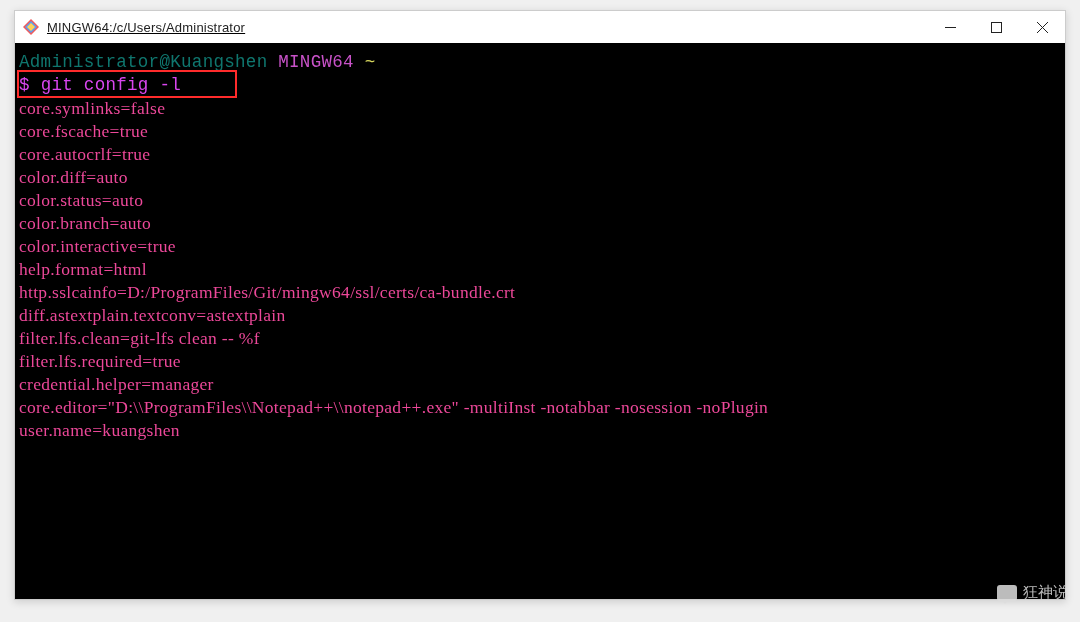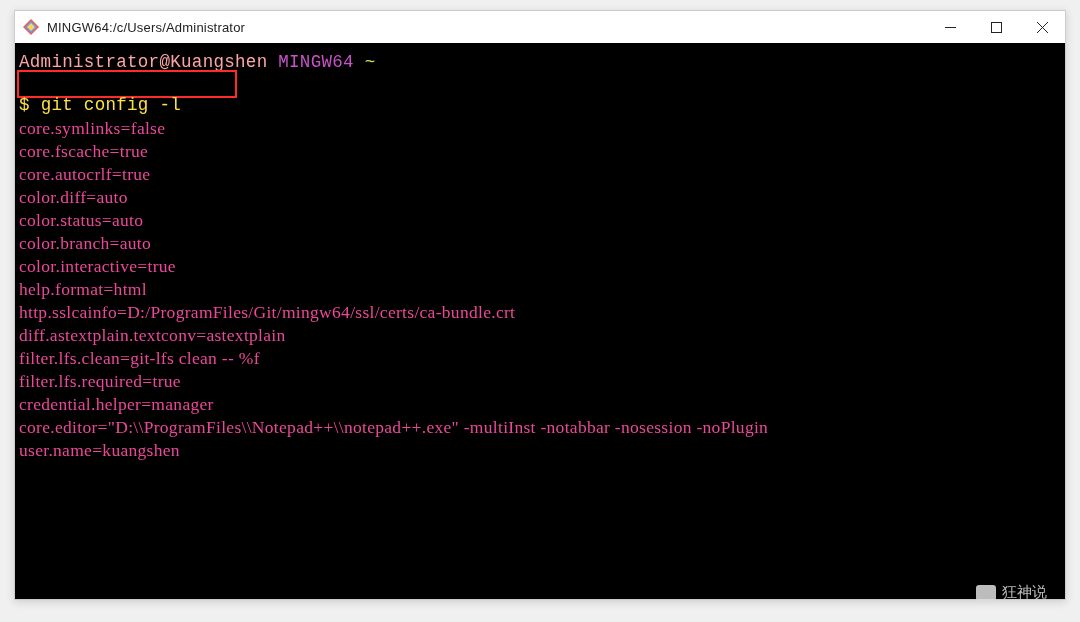--- a/index.html
+++ b/index.html
@@ -20,20 +20,21 @@
       background: #ffffff;
       border: 1px solid #cccccc;
       box-shadow: 0 2px 8px rgba(0,0,0,0.15);
     }
     .titlebar {
       display: flex;
       align-items: center;
       height: 32px;
       padding-left: 8px;
       background: #ffffff;
+      text-decoration: underline;
     }
     .titlebar-icon {
       width: 16px;
       height: 16px;
       margin-right: 8px;
     }
     .titlebar-title {
       flex: 1;
       font-size: 13px;
       color: #222;
@@ -63,47 +64,46 @@
       font-family: "Consolas", "Courier New", monospace;
       font-size: 17.5px;
       line-height: 23px;
       color: #e6e6e6;
       letter-spacing: 0.3px;
       position: relative;
     }
     .prompt-line {
       white-space: pre;
     }
-    .p-user { color: #fca5a5; }
+    .p-user { color: #0f766e; }
     .p-sys  { color: #c852c8; }
     .p-path { color: #d8d85e; }
     .cmd-line {
       position: relative;
       white-space: pre;
-      color: #fde047;
-      margin-top: 20px;
+      color: #d946ef;
     }
     .red-frame {
       position: absolute;
       left: 2px;
       top: 27px;
       width: 220px;
       height: 28px;
       border: 2px solid #ff2b2b;
       pointer-events: none;
     }
     .out-line {
       white-space: pre-wrap;
       color: #ec4899;
       word-break: break-all;
       font-family: Liberation Serif, serif;
     }
     .watermark {
       position: absolute;
-      right: 33px;
+      right: 12px;
       bottom: 20px;
       display: flex;
       align-items: center;
       opacity: 0.85;
       pointer-events: none;
     }
     .wm-ico {
       width: 20px;
       height: 16px;
       background: #ddd;

